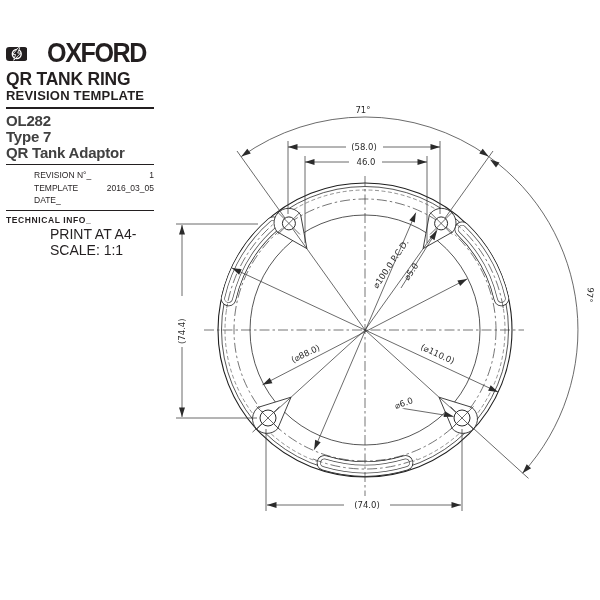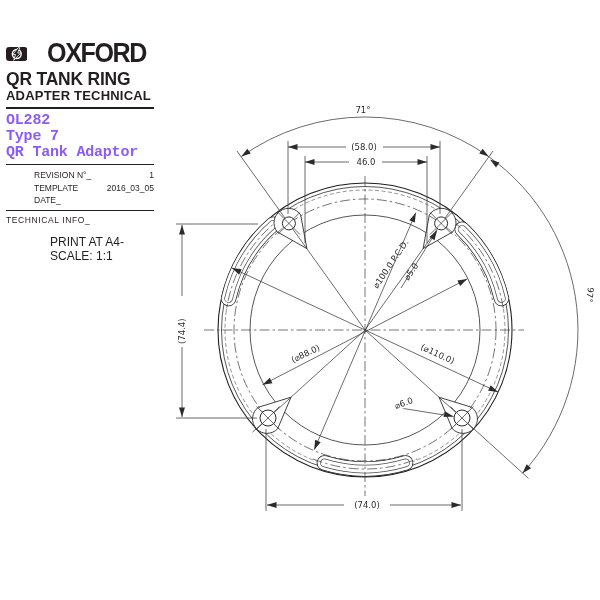--- a/index.html
+++ b/index.html
@@ -11,22 +11,22 @@
   .logo-row{display:flex;align-items:center;gap:20px;height:31px;}
   .brand-name{font-size:27px;font-weight:bold;letter-spacing:-1.5px;
               transform:scaleX(.93);transform-origin:left center;line-height:1;}
   .brand-line1{font-size:18px;font-weight:bold;letter-spacing:-.2px;line-height:1.05;margin-top:1px;
                transform:scaleX(.97);transform-origin:left center;}
   .brand-line2{font-size:13px;font-weight:bold;letter-spacing:.2px;line-height:1.1;}
   .rule{height:0;border-top:2px solid #231f20;margin:4px 0 4px 0;}
   .rule.thin{border-top-width:1.5px;}
   .part-block{font-weight:bold;font-size:15px;line-height:1.05;letter-spacing:-.2px;}
   .kv-row{display:flex;justify-content:space-between;font-size:8.5px;line-height:1.45;margin-left:28px;}
-  .tech-heading{font-size:8.5px;font-weight:normal;letter-spacing:.6px;margin-top:1px;}
-  .print-note{font-size:12px;margin-top:10px;padding-left:44px;}
+  .tech-heading{font-size:8.5px;font-weight:bold;letter-spacing:.6px;margin-top:1px;}
+  .print-note{font-size:14px;margin-top:1px;padding-left:44px;}
   
   .thin{stroke:#3a3a3a;stroke-width:.75;fill:none;}
   .edge{stroke:#1f1f1f;stroke-width:1.1;fill:none;}
   .edge2{stroke:#2b2b2b;stroke-width:.8;fill:none;}
   .hidden-dash{stroke:#4a4a4a;stroke-width:.6;fill:none;stroke-dasharray:4 2.5;}
   .cline{stroke:#3a3a3a;stroke-width:.7;fill:none;stroke-dasharray:10 3 2.5 3;}
   .boss{fill:#ffffff;stroke:#1f1f1f;stroke-width:.85;}
   .hole{fill:#ffffff;stroke:#1f1f1f;stroke-width:.95;}
   .arrow{fill:#2b2b2b;stroke:none;}
   .dimtext{font-family:"DejaVu Sans",sans-serif;font-size:8.5px;fill:#2b2b2b;}
@@ -207,23 +207,23 @@
   <div class="titleblock">
     <div class="logo-row">
       <svg width="46" height="30" viewBox="0 0 46 30">
         <rect x="0" y="0" width="46" height="30" rx="7" fill="#231f20"></rect>
         <circle cx="23" cy="15" r="9.5" fill="none" stroke="#ffffff" stroke-width="3"></circle>
         <path d="M26,1.5 L14.5,16 L20.5,16 L16.5,28.5 L31.5,13 L25,13 L29.5,1.5 Z" fill="#231f20" stroke="#ffffff" stroke-width="1.8"></path>
       </svg>
       <span class="brand-name">OXFORD</span>
     </div>
     <div class="brand-line1">QR TANK RING</div>
-    <div class="brand-line2">ADAPTER TECHNICAL</div>
+    <div class="brand-line2">REVISION TEMPLATE</div>
     <div class="rule"></div>
-    <div class="part-block" style="color:#8b5cf6;font-family:Liberation Mono, monospace;">
+    <div class="part-block" style="color:#404040;">
       <div>OL282</div>
       <div>Type 7</div>
       <div>QR Tank Adaptor</div>
     </div>
     <div class="rule thin"></div>
     <div class="kv-row">
       <span>REVISION N°_</span>
       <span>1</span>
     </div>
     <div class="kv-row">

